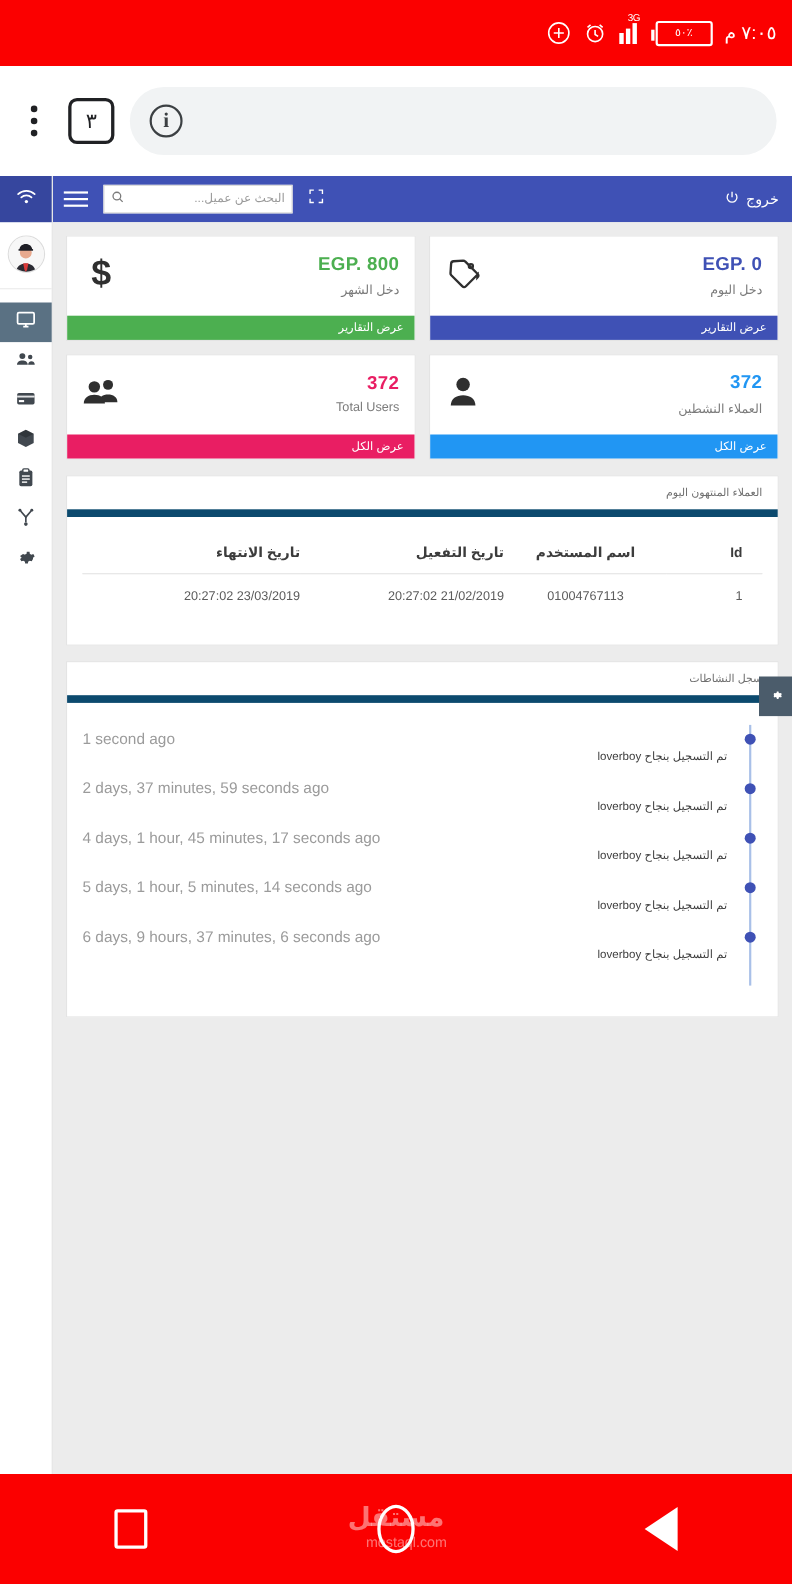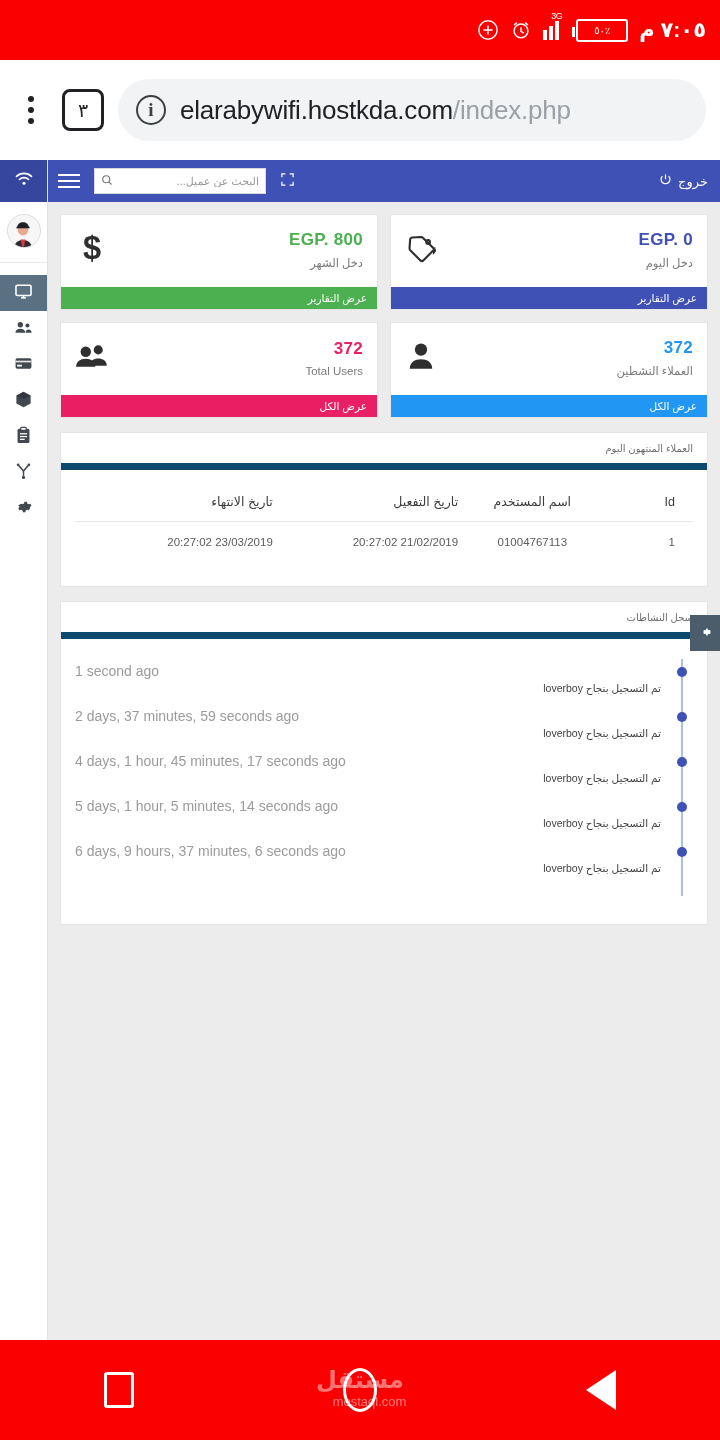--- a/index.html
+++ b/index.html
@@ -15,21 +15,21 @@
   
   .status-bar {
     height: 60px; background: #fb0000; color: #ffffff;
     display: flex; align-items: center; justify-content: flex-start;
     padding: 0 14px 0 0; direction: ltr;
   }
   .status-right {
     margin-left: auto; display: flex; align-items: center; gap: 11px;
   }
   .st-icon { display: inline-flex; align-items: center; justify-content: center; }
-  .clock-text { font-size: 21px; letter-spacing: .5px; font-weight: 700; }
+  .clock-text { font-size: 17px; letter-spacing: .5px; font-weight: 400; }
   .battery {
     border: 2px solid #fff; border-radius: 3px; width: 52px; height: 23px;
     display: flex; align-items: center; justify-content: center;
     font-size: 10px; position: relative;
   }
   .battery::before {
     content:""; position:absolute; left:-6px; top:6px; width:3px; height:10px; background:#fff;
   }
   .sig { display:flex; align-items:flex-end; gap:2px; height:19px; position: relative; }
   .sig i { display:block; width:4px; background:#fff; }
@@ -128,21 +128,21 @@
     padding: 0 10px; color:#fff; font-size:10.5px;
   }
 
   .panel { background:#ffffff; border:1px solid #e4e4e4; margin-top:14px; }
   .panel-title { font-size:10px; color:#6f6f6f; padding:10px 14px 9px;
     border-bottom:7px solid #0c4a6e; }
   .panel-inner { padding: 10px 14px 26px; }
 
   table { width:100%; border-collapse:collapse; direction: rtl; }
   th {
-    text-align:right; font-size:12.5px; color:#3c3c3c; font-weight:normal;
+    text-align:right; font-size:12.5px; color:#3c3c3c; font-weight:bold;
     padding: 14px 0 12px; border-bottom:1px solid #e8e8e8;
   }
   td { text-align:right; font-size:11.5px; color:#5c5c5c; padding: 14px 0 12px; }
   th.c-id, td.c-id { width: 14%; padding-right: 18px; }
   th.c-user, td.c-user { width: 24%; text-align: center; }
   th.c-act, td.c-act { width: 30%; }
   th.c-exp, td.c-exp { width: 32%; }
 
   
   .timeline { position:relative; padding: 14px 0 10px 0; margin-right: 6px; }
@@ -217,21 +217,20 @@
 
   <div class="browser-bar">
     <div class="kebab">
       <span></span>
         <span></span>
         <span></span>
     </div>
     <div class="tabcount">٣</div>
     <div class="urlbar">
       <span class="info-icon">i</span>
-      <span class="url-text"><span>elarabywifi.hostkda.com</span><span class="dim">/index.php</span></span>
     </div>
   </div>
 
   <div class="app">
 
     <div class="sidebar">
       <div class="side-logo">
         <span>
           <svg width="20" height="16" viewBox="0 0 24 20">
               <path d="M12 17.2a1.9 1.9 0 100-3.8 1.9 1.9 0 000 3.8z" fill="#fff"></path>

